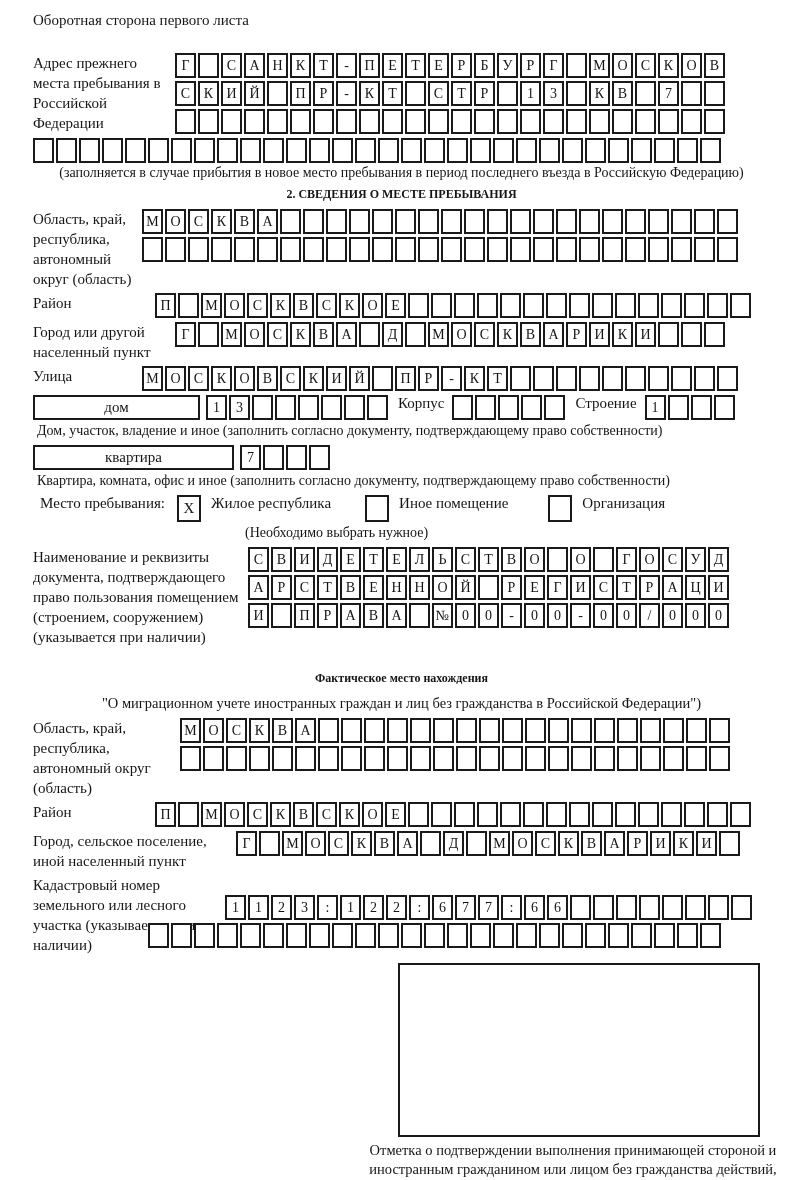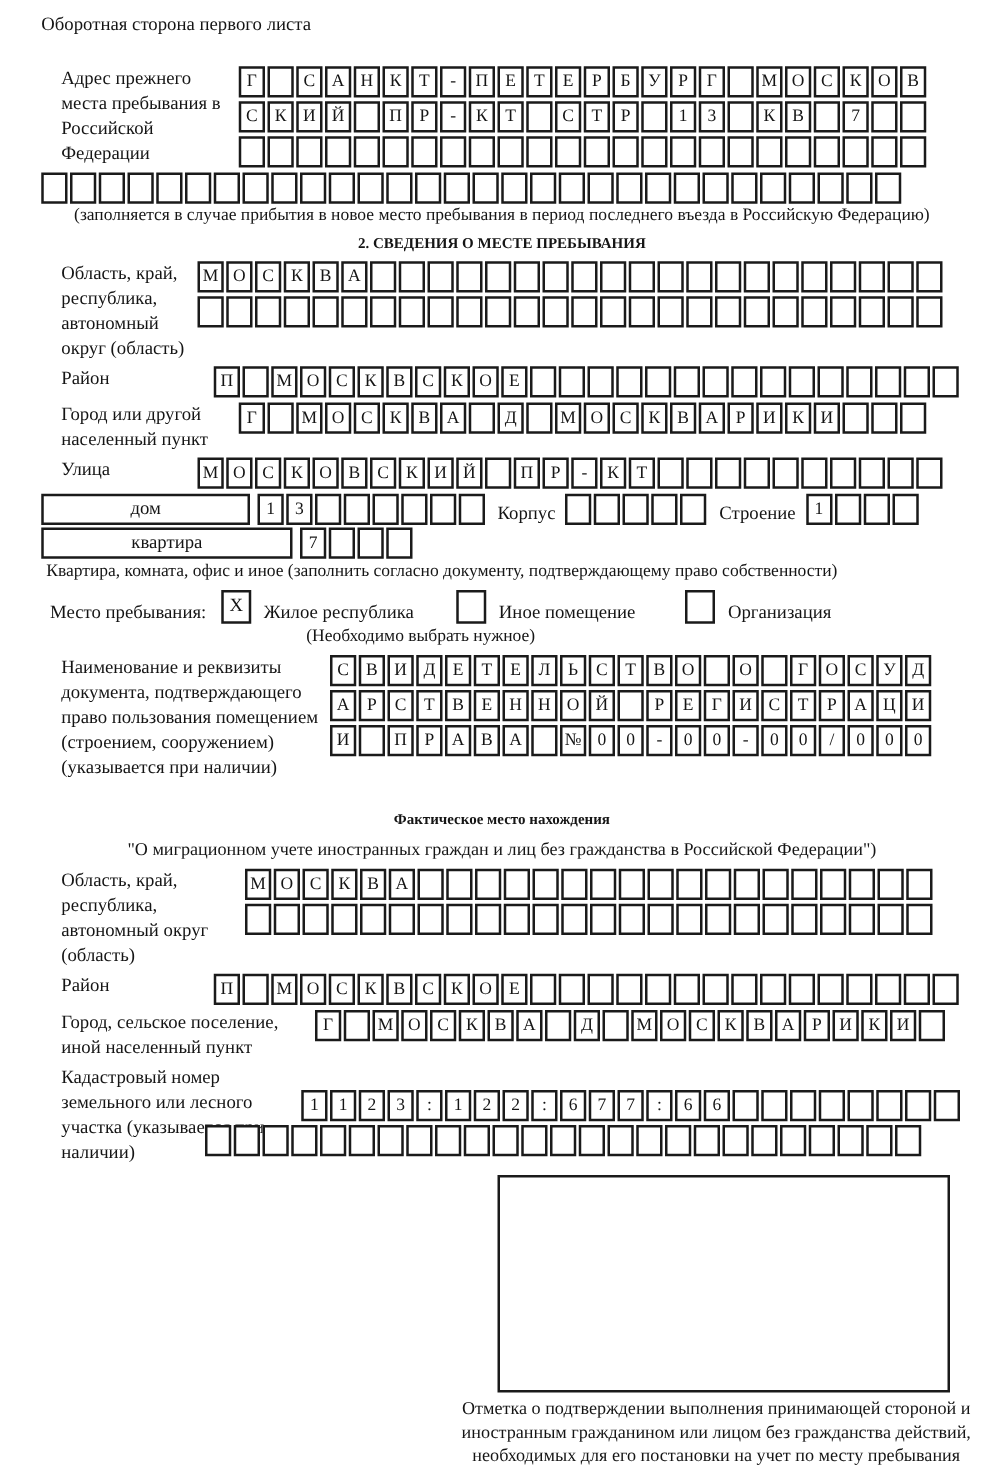--- a/index.html
+++ b/index.html
@@ -3,31 +3,31 @@
 <meta charset="utf-8">
 <style>
   html,body{margin:0;padding:0;background:#fff;}
   body{width:800px;height:1180px;overflow:hidden;color:#151515;
        font-family:"Liberation Serif","DejaVu Serif",serif;font-size:15px;}
   .page{box-sizing:border-box;width:800px;padding:12px 30px 0 33px;}
   .corner{text-align:left;padding-right:22px;font-size:15px;margin-bottom:24px;}
   .center{text-align:center;}
   .h1{font-weight:bold;font-size:12px;margin:3px 0 7px;}
   .field{display:flex;align-items:flex-start;margin-bottom:4px;}
-  .flabel{flex:none;line-height:20px;font-size:15px;margin-left:16px;}
+  .flabel{flex:none;line-height:20px;font-size:15px;}
   .rows{display:flex;flex-direction:column;gap:3px;}
   .boxrow{display:flex;flex-wrap:nowrap;}
   .cell{flex:none;box-sizing:content-box;width:17px;height:21px;border:2px solid #1a1a1a;
         margin-right:2px;display:inline-flex;align-items:center;justify-content:center;
         font-size:14px;line-height:1;background:#fff;}
   .checkbox{display:inline-flex;}
   .checkbox .cell{width:20px;height:23px;font-size:15px;}
   .widebox{flex:none;box-sizing:content-box;height:21px;border:2px solid #1a1a1a;
         display:flex;align-items:center;justify-content:center;font-size:15px;}
-  .inline-row{display:flex;align-items:flex-end;margin-bottom:2px;font-family:Liberation Serif, serif;}
+  .inline-row{display:flex;align-items:flex-start;margin-bottom:2px;font-family:Liberation Serif, serif;}
   .ilabel{margin:0 8px;font-size:15px;white-space:nowrap;}
   .note{font-size:14px;line-height:18px;margin:1px 12px 5px;}
   .subnote{font-size:14.5px;line-height:20px;}
   .stampbox{margin-left:365px;margin-top:8px;width:358px;height:170px;border:2px solid #1a1a1a;background:#fff;}
   .stamp-caption{margin-left:330px;width:420px;text-align:center;font-size:14.5px;line-height:19px;margin-top:4px;}
 </style>
 </head>
 <body>
 
 <div class="page">
@@ -330,20 +330,21 @@
         <span class="cell"></span>
       </div>
     <div class="ilabel">Строение</div>
     <div class="boxrow">
         <span class="cell">1</span>
         <span class="cell"></span>
         <span class="cell"></span>
         <span class="cell"></span>
       </div>
   </div>
+  <div class="note" style="margin-left:4px">Дом, участок, владение и иное (заполнить согласно документу, подтверждающему право собственности)</div>
 
   <div class="inline-row">
     <div class="widebox" style="width:197px">квартира</div>
     <div class="boxrow" style="margin-left:6px">
         <span class="cell">7</span>
         <span class="cell"></span>
         <span class="cell"></span>
         <span class="cell"></span>
       </div>
   </div>

